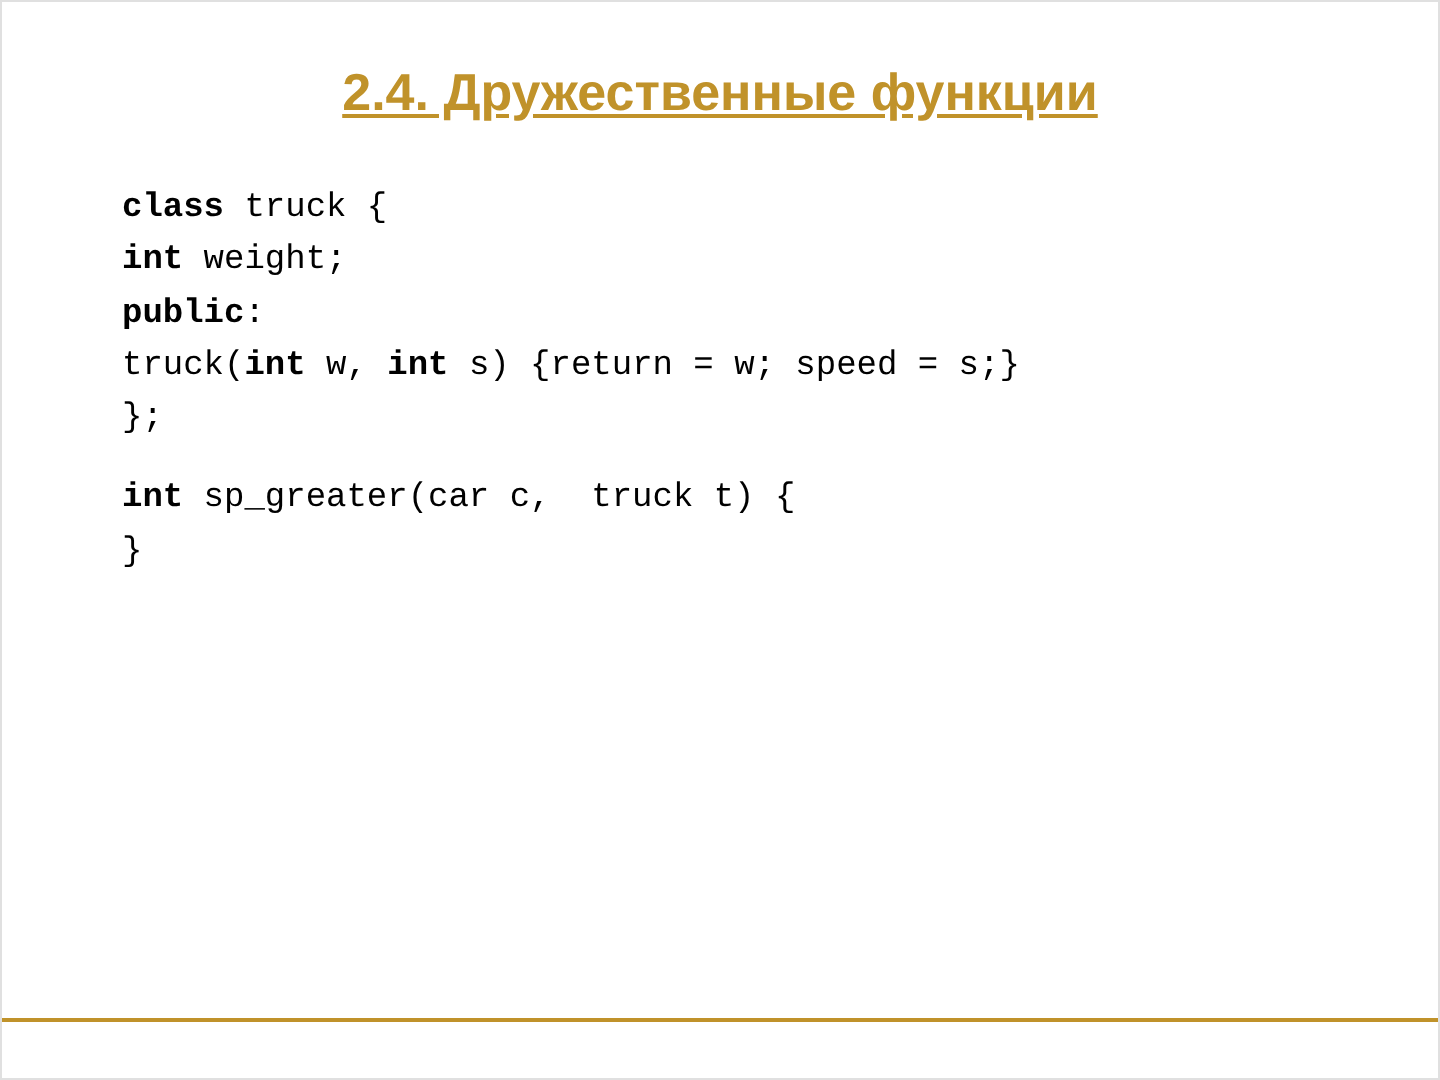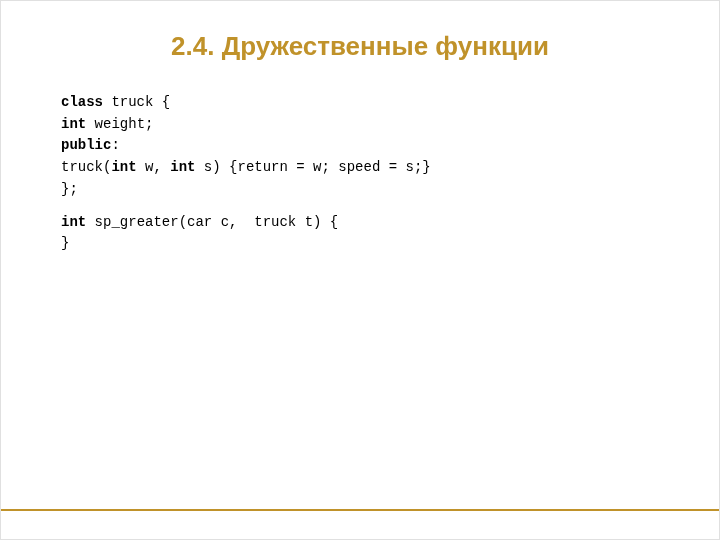--- a/index.html
+++ b/index.html
@@ -25,25 +25,26 @@
       border: 1px solid #e0e0e0;
     }
 
     .title {
       text-align: center;
       font-size: 26px;
       font-weight: bold;
       color: #c0922a;
       margin-bottom: 30px;
       font-family: Arial, sans-serif;
+      text-decoration: underline;
     }
 
     .code-block {
       font-family: 'Courier New', Courier, monospace;
-      font-size: 14px;
+      font-size: 17px;
       line-height: 1.55;
       color: #000000;
       margin-left: 10px;
     }
 
     .code-line {
       display: block;
       white-space: pre;
     }
 

